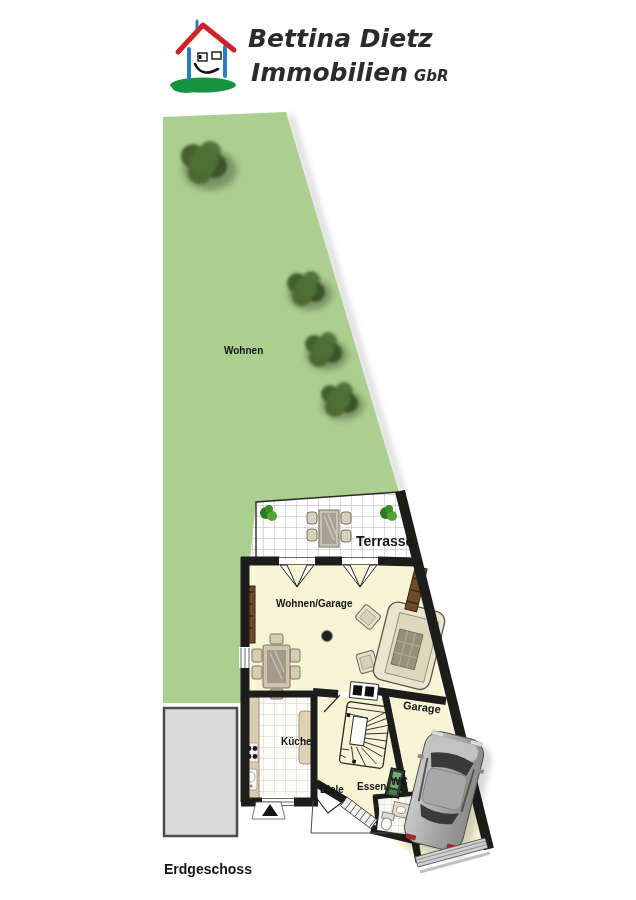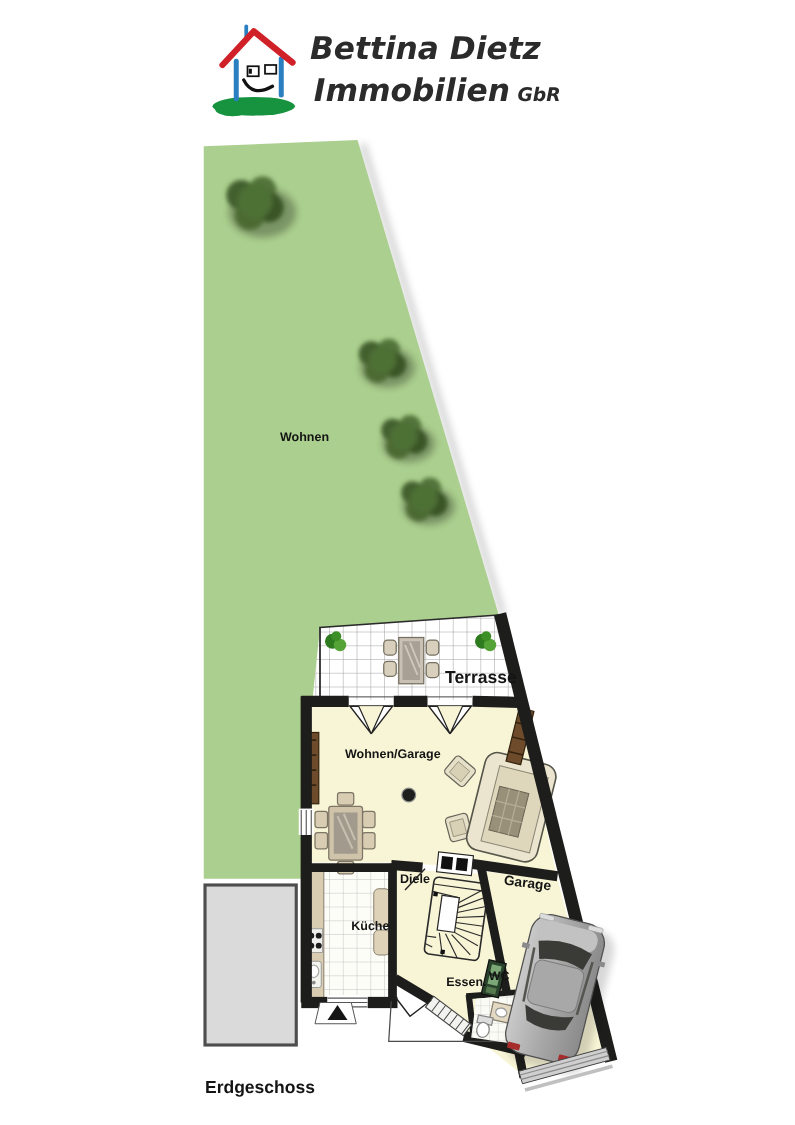--- a/index.html
+++ b/index.html
@@ -316,19 +316,19 @@
 
 <div class="brand" style="left:251px;top:60px;font-size:25px;">
   <span>Immobilien</span><span class="suffix">GbR</span>
 </div>
 <div class="brand" style="left:248px;top:26px;font-size:25px;">Bettina Dietz</div>
 
 <div class="lbl" style="left:224px;top:345px;font-size:10px;">Wohnen</div>
 <div class="lbl" style="left:356px;top:533px;font-size:14px;">Terrasse</div>
 <div class="lbl" style="left:276px;top:598px;font-size:10px;">Wohnen/Garage</div>
 <div class="lbl" style="left:265px;top:736px;font-size:10px;padding-left:16px;">Küche</div>
-<div class="lbl" style="left:320px;top:698px;font-size:10px;">Diele</div>
+<div class="lbl" style="left:320px;top:784px;font-size:10px;">Diele</div>
 <div class="lbl" style="left:357px;top:781px;font-size:10px;">Essen.</div>
 <div class="lbl" style="left:363px;top:776px;font-size:10px;margin-left:28px;">WC</div>
 <div class="lbl" style="left:403px;top:701px;font-size:11px;transform:rotate(7deg);">Garage</div>
 <div class="lbl" style="left:164px;top:861px;font-size:14px;text-align:right;">Erdgeschoss</div>
 
 </div>
 
 </body></html>

